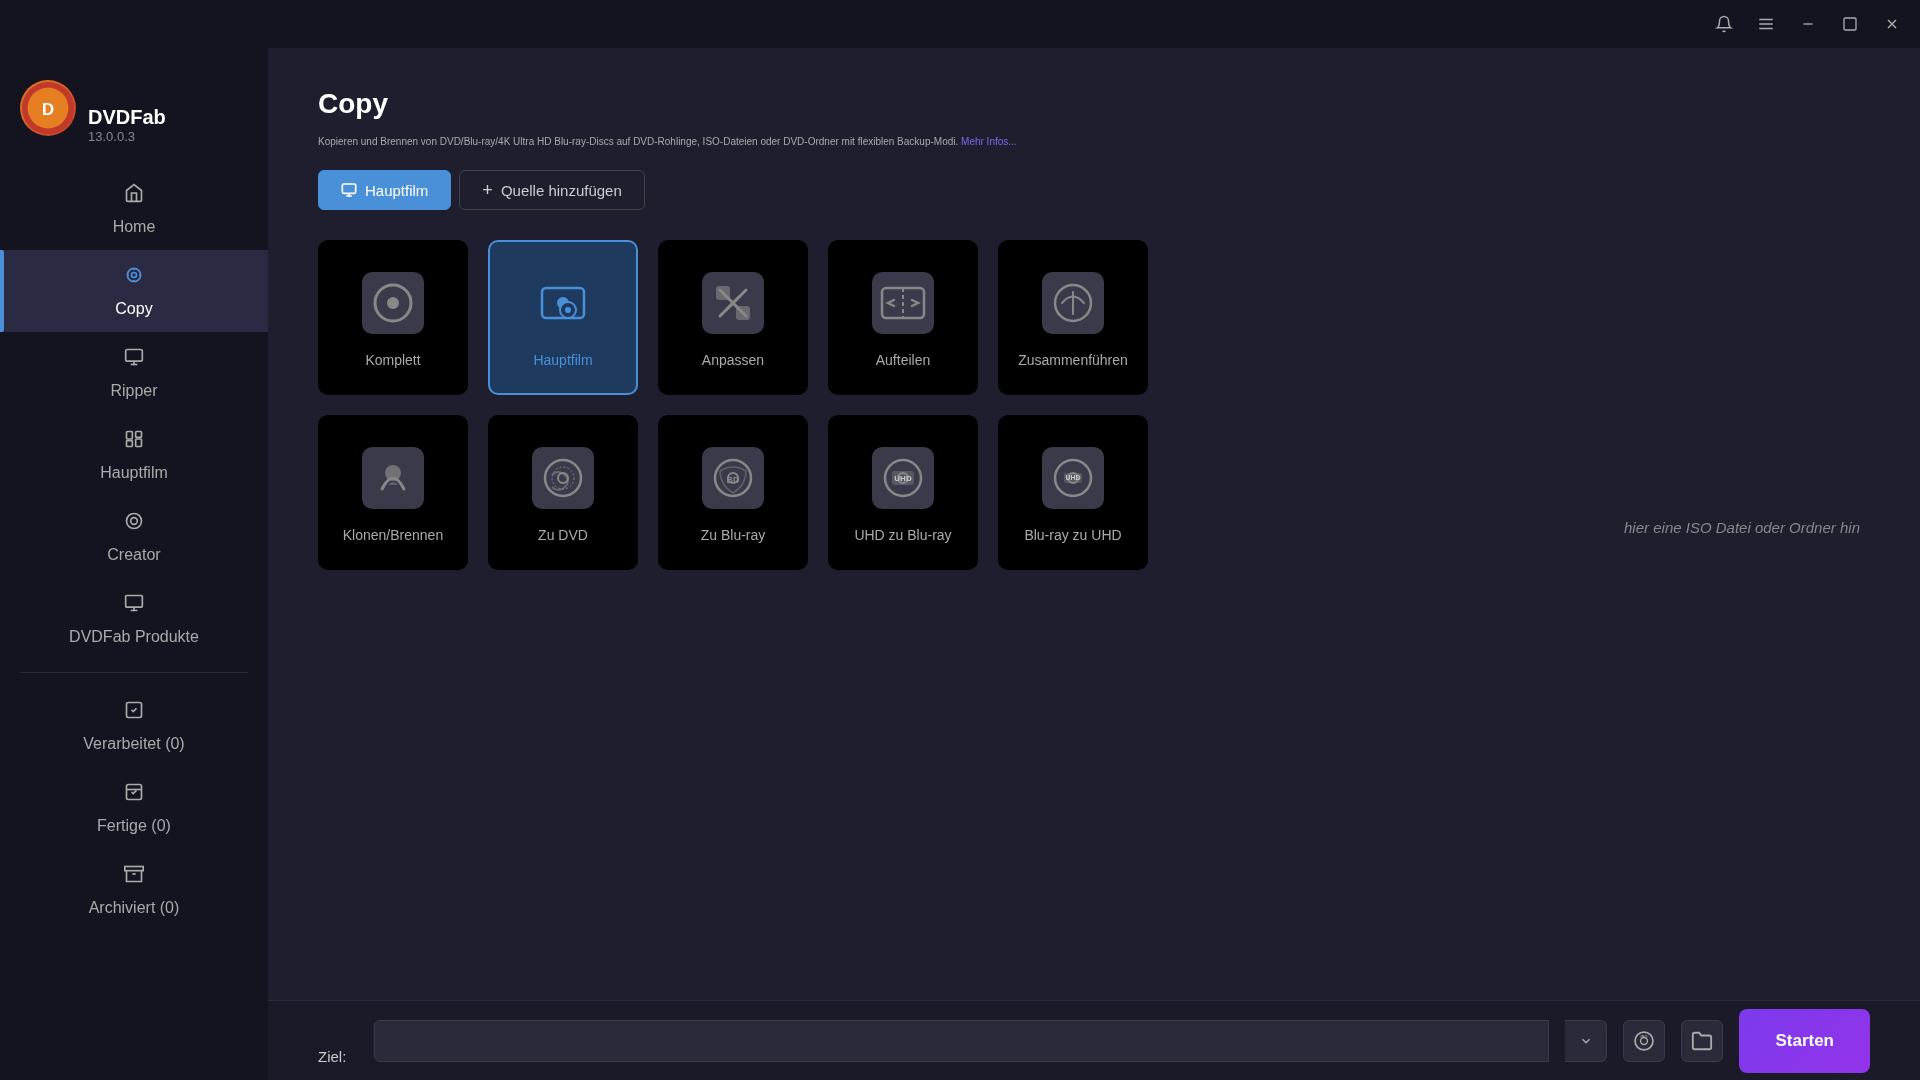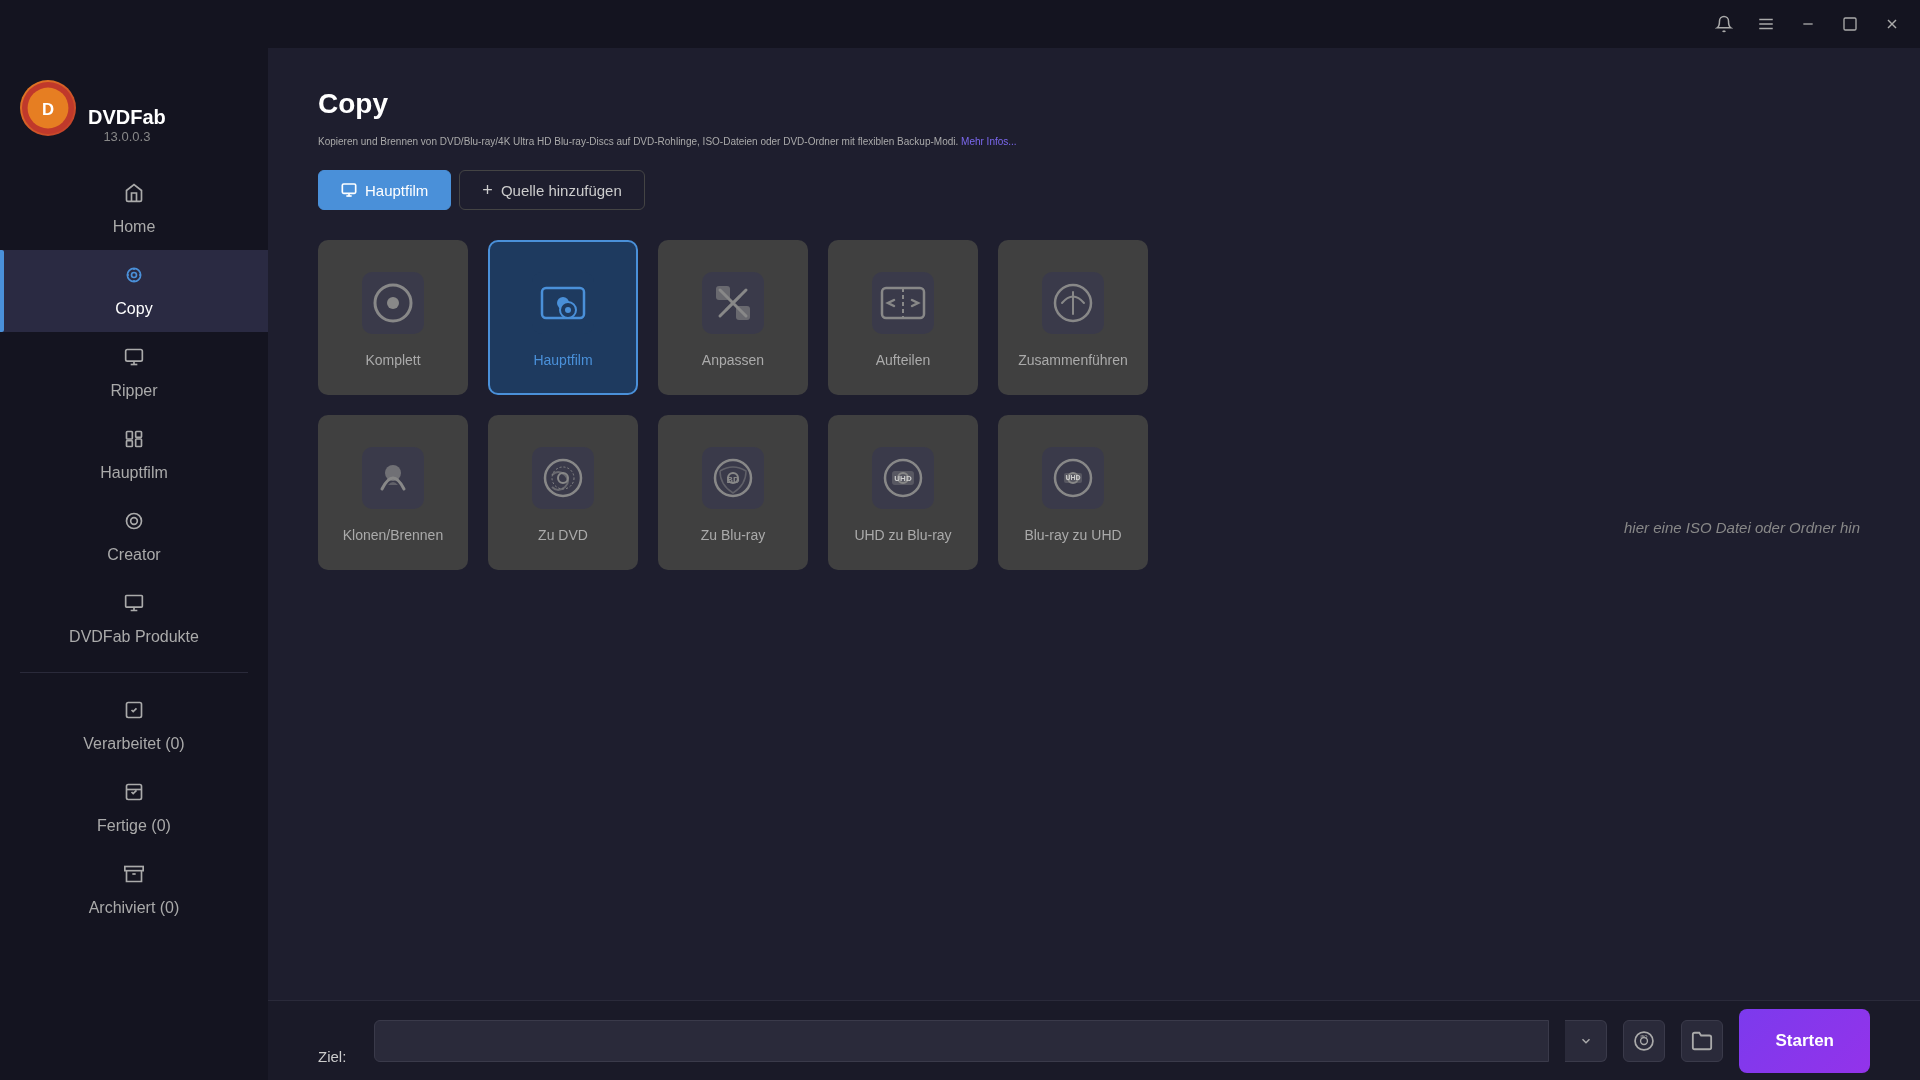--- a/index.html
+++ b/index.html
@@ -87,21 +87,20 @@
     }
     .logo-title {
       font-size: 20px;
       font-weight: 700;
       color: #fff;
       margin-top: 34px;
     }
     .logo-version {
       font-size: 13px;
       color: #888;
-      text-align: center;
     }
 
     .nav-item {
       display: flex;
       align-items: center;
       gap: 14px;
       padding: 14px 24px;
       cursor: pointer;
       color: #aaa;
       font-size: 16px;
@@ -202,21 +201,21 @@
       border: 1.5px solid #444;
     }
     .modes-row {
       display: flex;
       gap: 20px;
       margin-bottom: 20px;
     }
     .mode-card {
       width: 150px;
       height: 155px;
-      background: #404040;
+      background: #000000;
       border-radius: 10px;
       display: flex;
       flex-direction: column;
       align-items: center;
       justify-content: center;
       cursor: pointer;
       transition: background 0.2s;
       gap: 14px;
       border: 2px solid transparent;
     }

